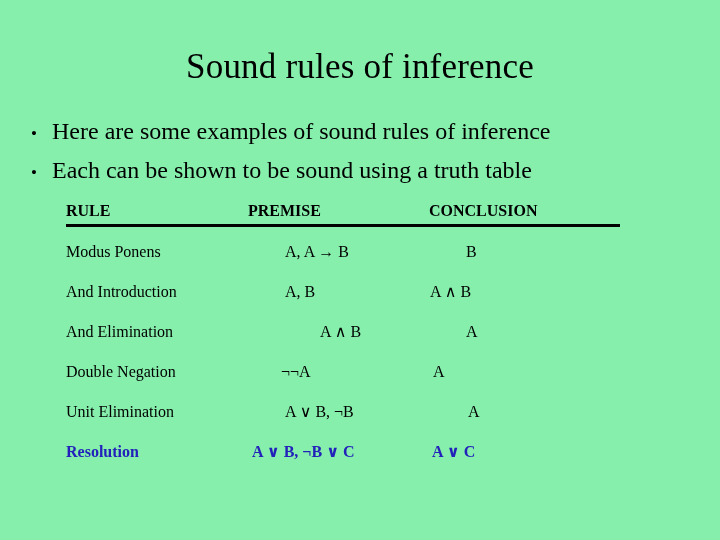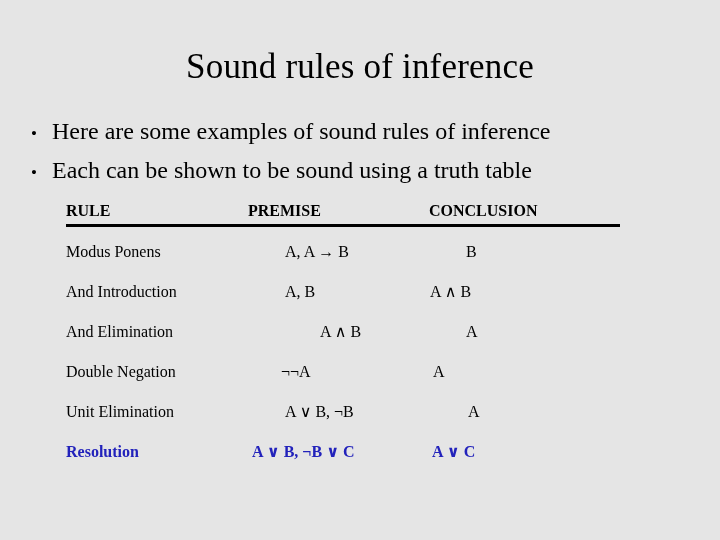--- a/index.html
+++ b/index.html
@@ -15,21 +15,21 @@
     color: #000000;
     position: relative;
   }
 
   .slide {
     position: absolute;
     left: 0;
     top: 0;
     width: 720px;
     height: 540px;
-    background: #e5e5e5;
+    background: #86efac;
   }
 
   
   .slide-title {
     position: absolute;
     left: 0;
     top: 46px;
     width: 720px;
     text-align: center;
     font-size: 35px;

